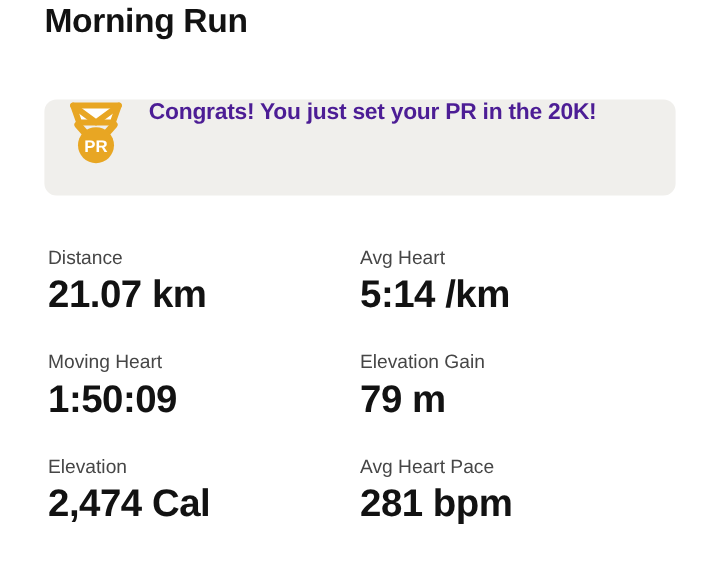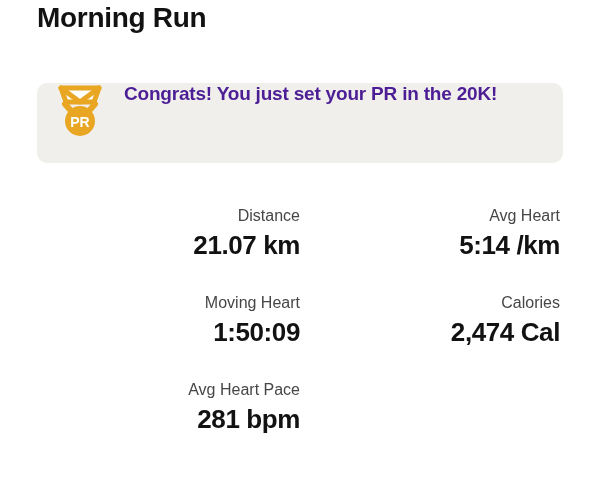--- a/index.html
+++ b/index.html
@@ -46,30 +46,30 @@
     color: #4c1d95;
     letter-spacing: -0.2px;
   }
   .stats-grid {
     margin: 42px 40px 0 40px;
     display: grid;
     grid-template-columns: 1fr 1fr;
     row-gap: 31px;
   }
   .stat-cell {
-    text-align: right;
+    text-align: left;
   }
   .stat-label {
     font-size: 16px;
     line-height: 22px;
     color: #464646;
   }
   .stat-value {
     margin-top: 2px;
-    font-size: 26px;
+    font-size: 32px;
     line-height: 32px;
     font-weight: 700;
     color: #121212;
     letter-spacing: -0.4px;
   }
 </style>
 </head>
 <body>
 
 <div class="page">
@@ -100,23 +100,27 @@
     <div class="stat-cell">
       <div class="stat-label">Avg Heart</div>
       <div class="stat-value">5:14 /km</div>
     </div>
 
     <div class="stat-cell">
       <div class="stat-label">Moving Heart</div>
       <div class="stat-value">1:50:09</div>
     </div>
 
+    <div class="stat-cell">
+      <div class="stat-label">Elevation Gain</div>
+      <div class="stat-value">79 m</div>
+    </div>
 
     <div class="stat-cell">
-      <div class="stat-label">Calories</div>
+      <div class="stat-label">Elevation</div>
       <div class="stat-value">2,474 Cal</div>
     </div>
 
     <div class="stat-cell">
       <div class="stat-label">Avg Heart Pace</div>
       <div class="stat-value">281 bpm</div>
     </div>
 
   </div>
 </div>

